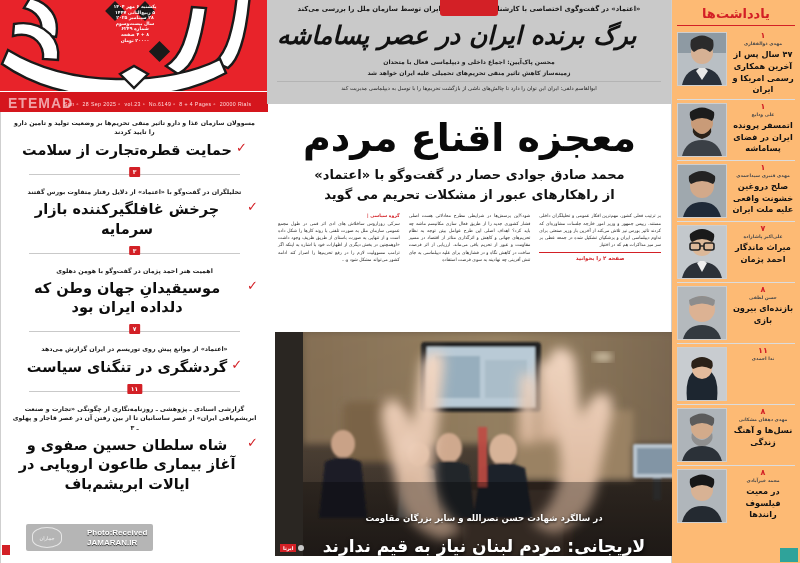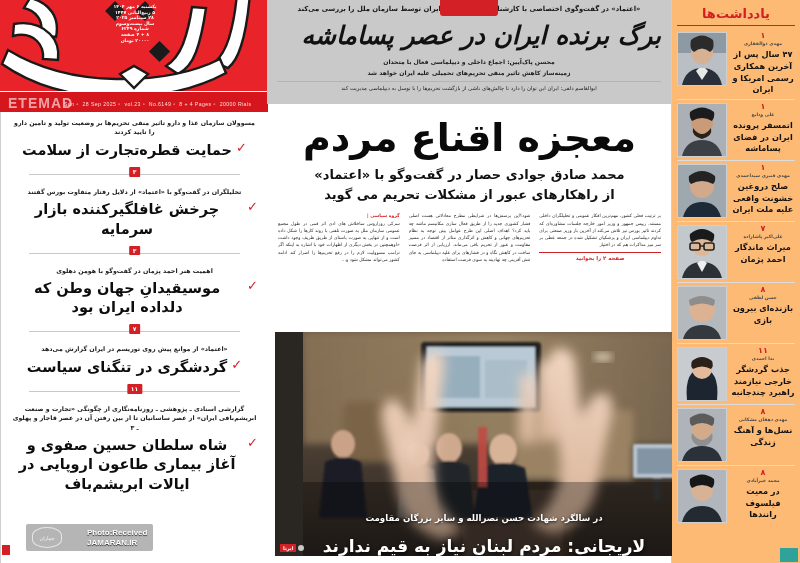--- a/index.html
+++ b/index.html
@@ -105,21 +105,21 @@
   }
   .tb-tab{
     position:absolute;left:50%;top:0;transform:translateX(-50%);
     width:58px;height:16px;background:#d32026;border-radius:0 0 3px 3px;
   }
   .tb-kicker{
     font-size:6.8px;font-weight:bold;text-align:center;color:#151515;
     line-height:1.4;margin-top:1px;
   }
   .tb-title{
-    font-size:25px;font-weight:bold;text-align:right;color:#111;
+    font-size:25px;font-weight:bold;text-align:left;color:#111;
     line-height:1.2;margin:5px 0 6px 0;letter-spacing:-.5px;
     font-style:italic;
   }
   .tb-sub{
     font-size:6.1px;font-weight:bold;text-align:center;color:#1c1c1c;line-height:1.72;
   }
   .tb-last{
     font-size:5.4px;text-align:center;color:#242424;line-height:1.6;
     margin-top:3px;border-top:1px solid #b4b4b4;padding-top:2px;
   }
@@ -508,21 +508,20 @@
             <path d="M11 13 q13 -8 26 0 q0 4 -2 6 q-11 -5 -22 0 q-2 -2 -2 -6z" fill="#8d8d8d"></path>
             <path d="M5 52 q4 -14 19 -14 q15 0 19 14z" fill="#33393f"></path>
           </svg>
       </div>
     </div>
 
     <div class="note">
       <div class="note-txt">
         <div class="note-pg">۱۱</div>
         <div class="note-author">ندا احمدی</div>
-        <div class="note-title">جذب گردشگر خارجی نیازمند راهبرد چندجانبه</div>
       </div>
       <div class="note-photo">
         <svg width="48" height="52" viewBox="0 0 48 52">
             <rect width="48" height="52" fill="#c8ccd0"></rect>
             <path d="M9 52 q-3 -30 15 -32 q18 2 15 32z" fill="#1d2630"></path>
             <circle cx="24" cy="21" r="10" fill="#e3bb9c"></circle>
             <path d="M14 13 q10 -8 20 0 q2 5 -1 8 q-9 -5 -18 0 q-3 -3 -1 -8z" fill="#2b2118"></path>
           </svg>
       </div>
     </div>

